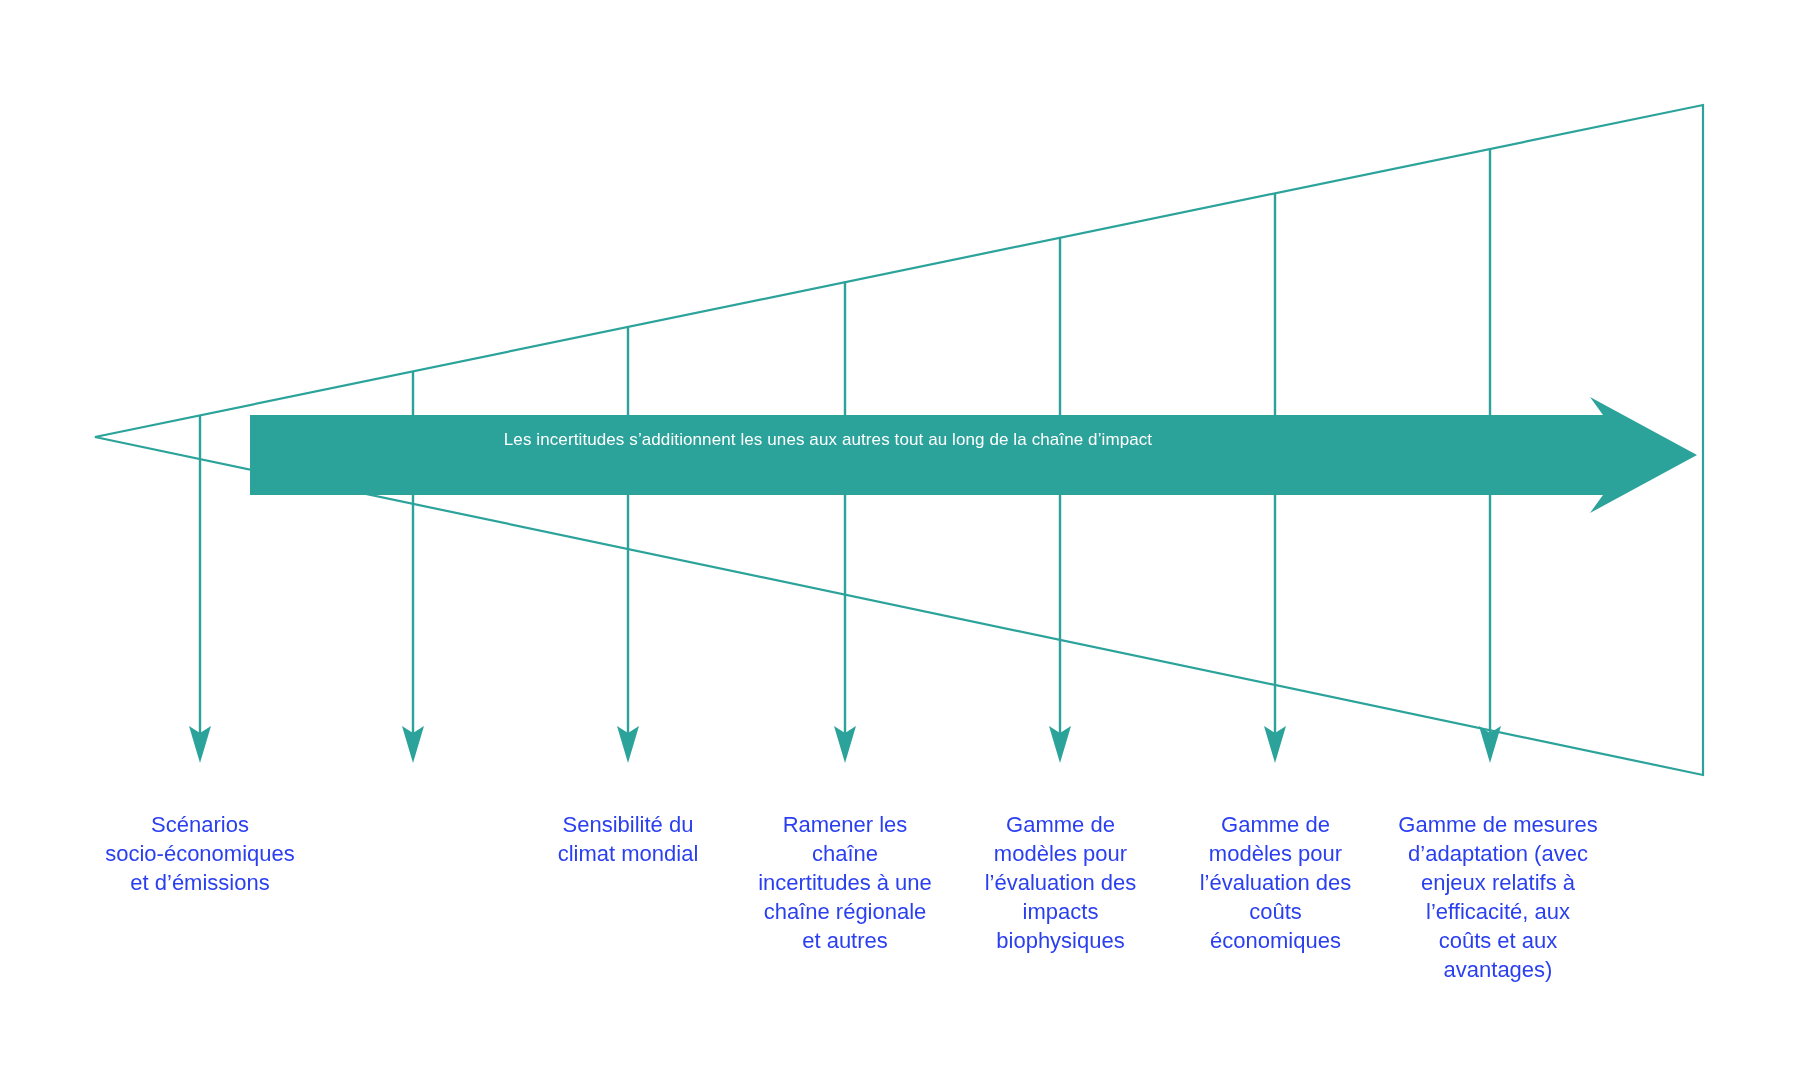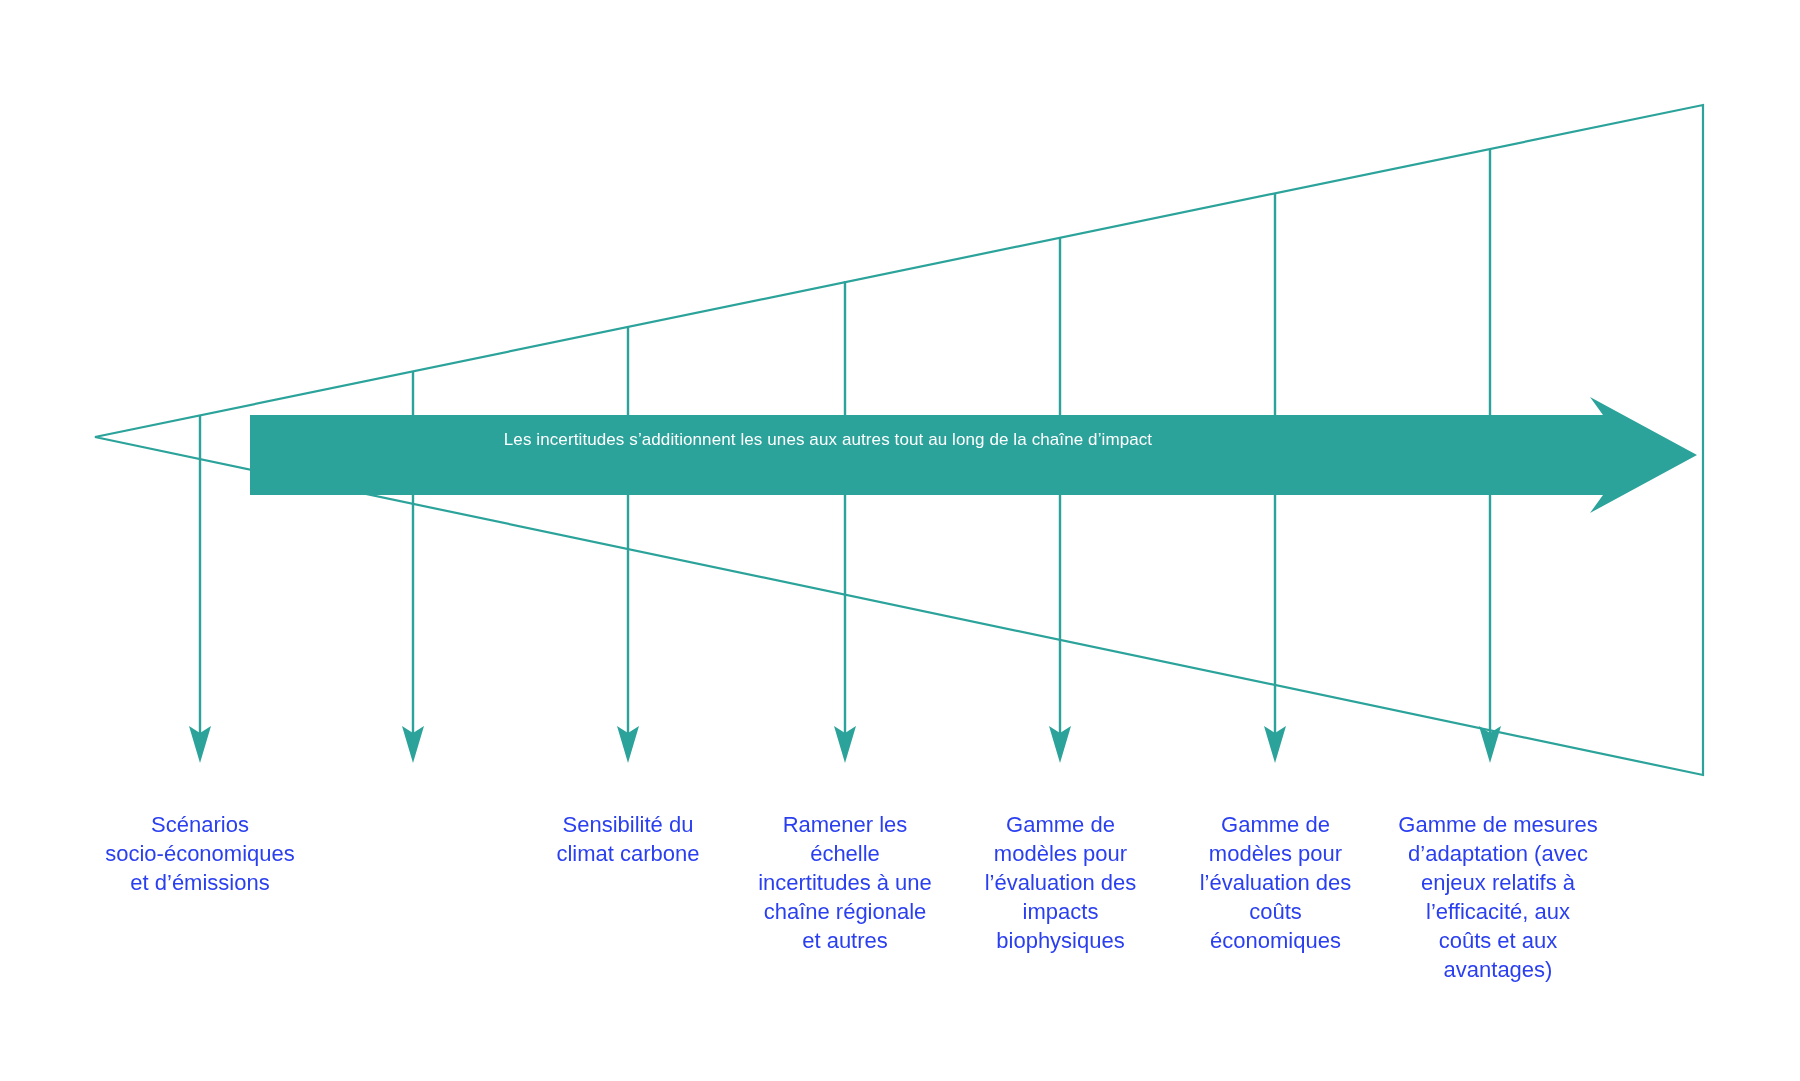--- a/index.html
+++ b/index.html
@@ -121,26 +121,26 @@
 
   <div class="stage-label" style="left:60px; top:778px; width:280px;">
     <div>Scénarios</div>
     <div>socio-économiques</div>
     <div>et d’émissions</div>
   </div>
 
 
   <div class="stage-label" style="left:518px; top:778px; width:220px;">
     <div>Sensibilité du</div>
-    <div>climat carbone</div>
+    <div>climat mondial</div>
   </div>
 
   <div class="stage-label" style="left:735px; top:778px; width:220px;">
     <div>Ramener les</div>
-    <div>échelle</div>
+    <div>chaîne</div>
     <div>incertitudes à une</div>
     <div>chaîne régionale</div>
     <div>et autres</div>
   </div>
 
   <div class="stage-label" style="left:953px; top:778px; width:215px;">
     <div>Gamme de</div>
     <div>modèles pour</div>
     <div>l’évaluation des</div>
     <div>impacts</div>

